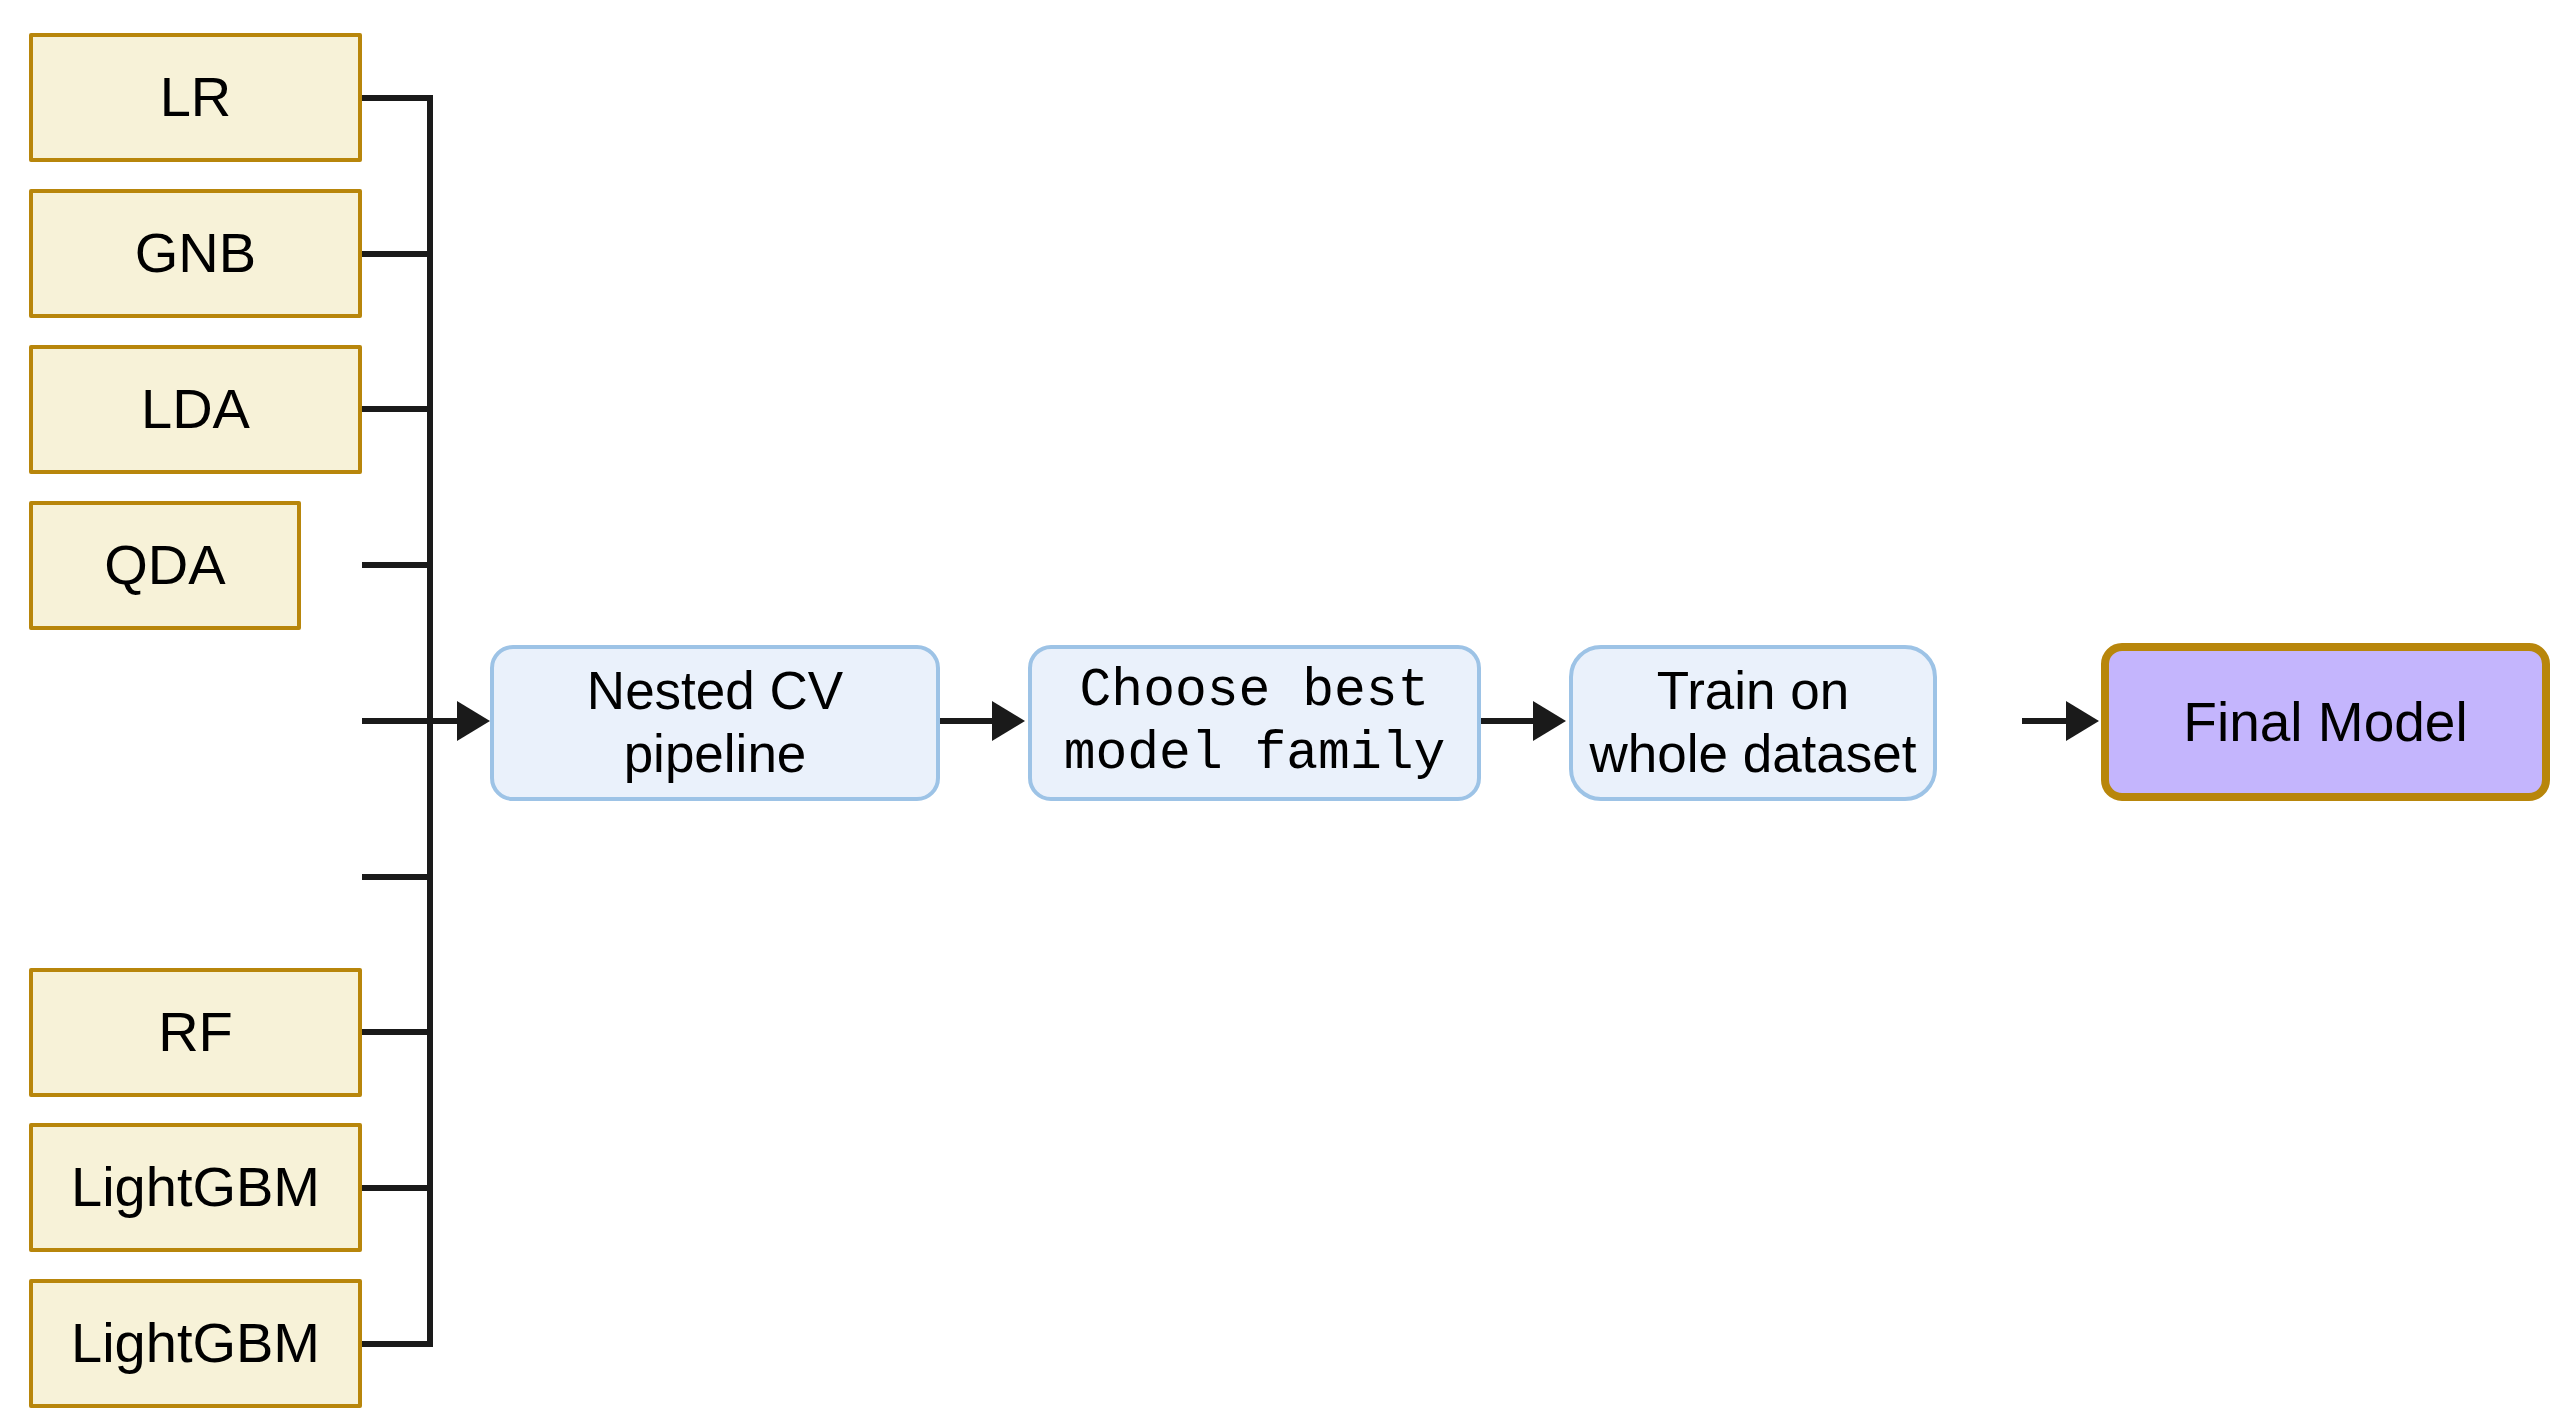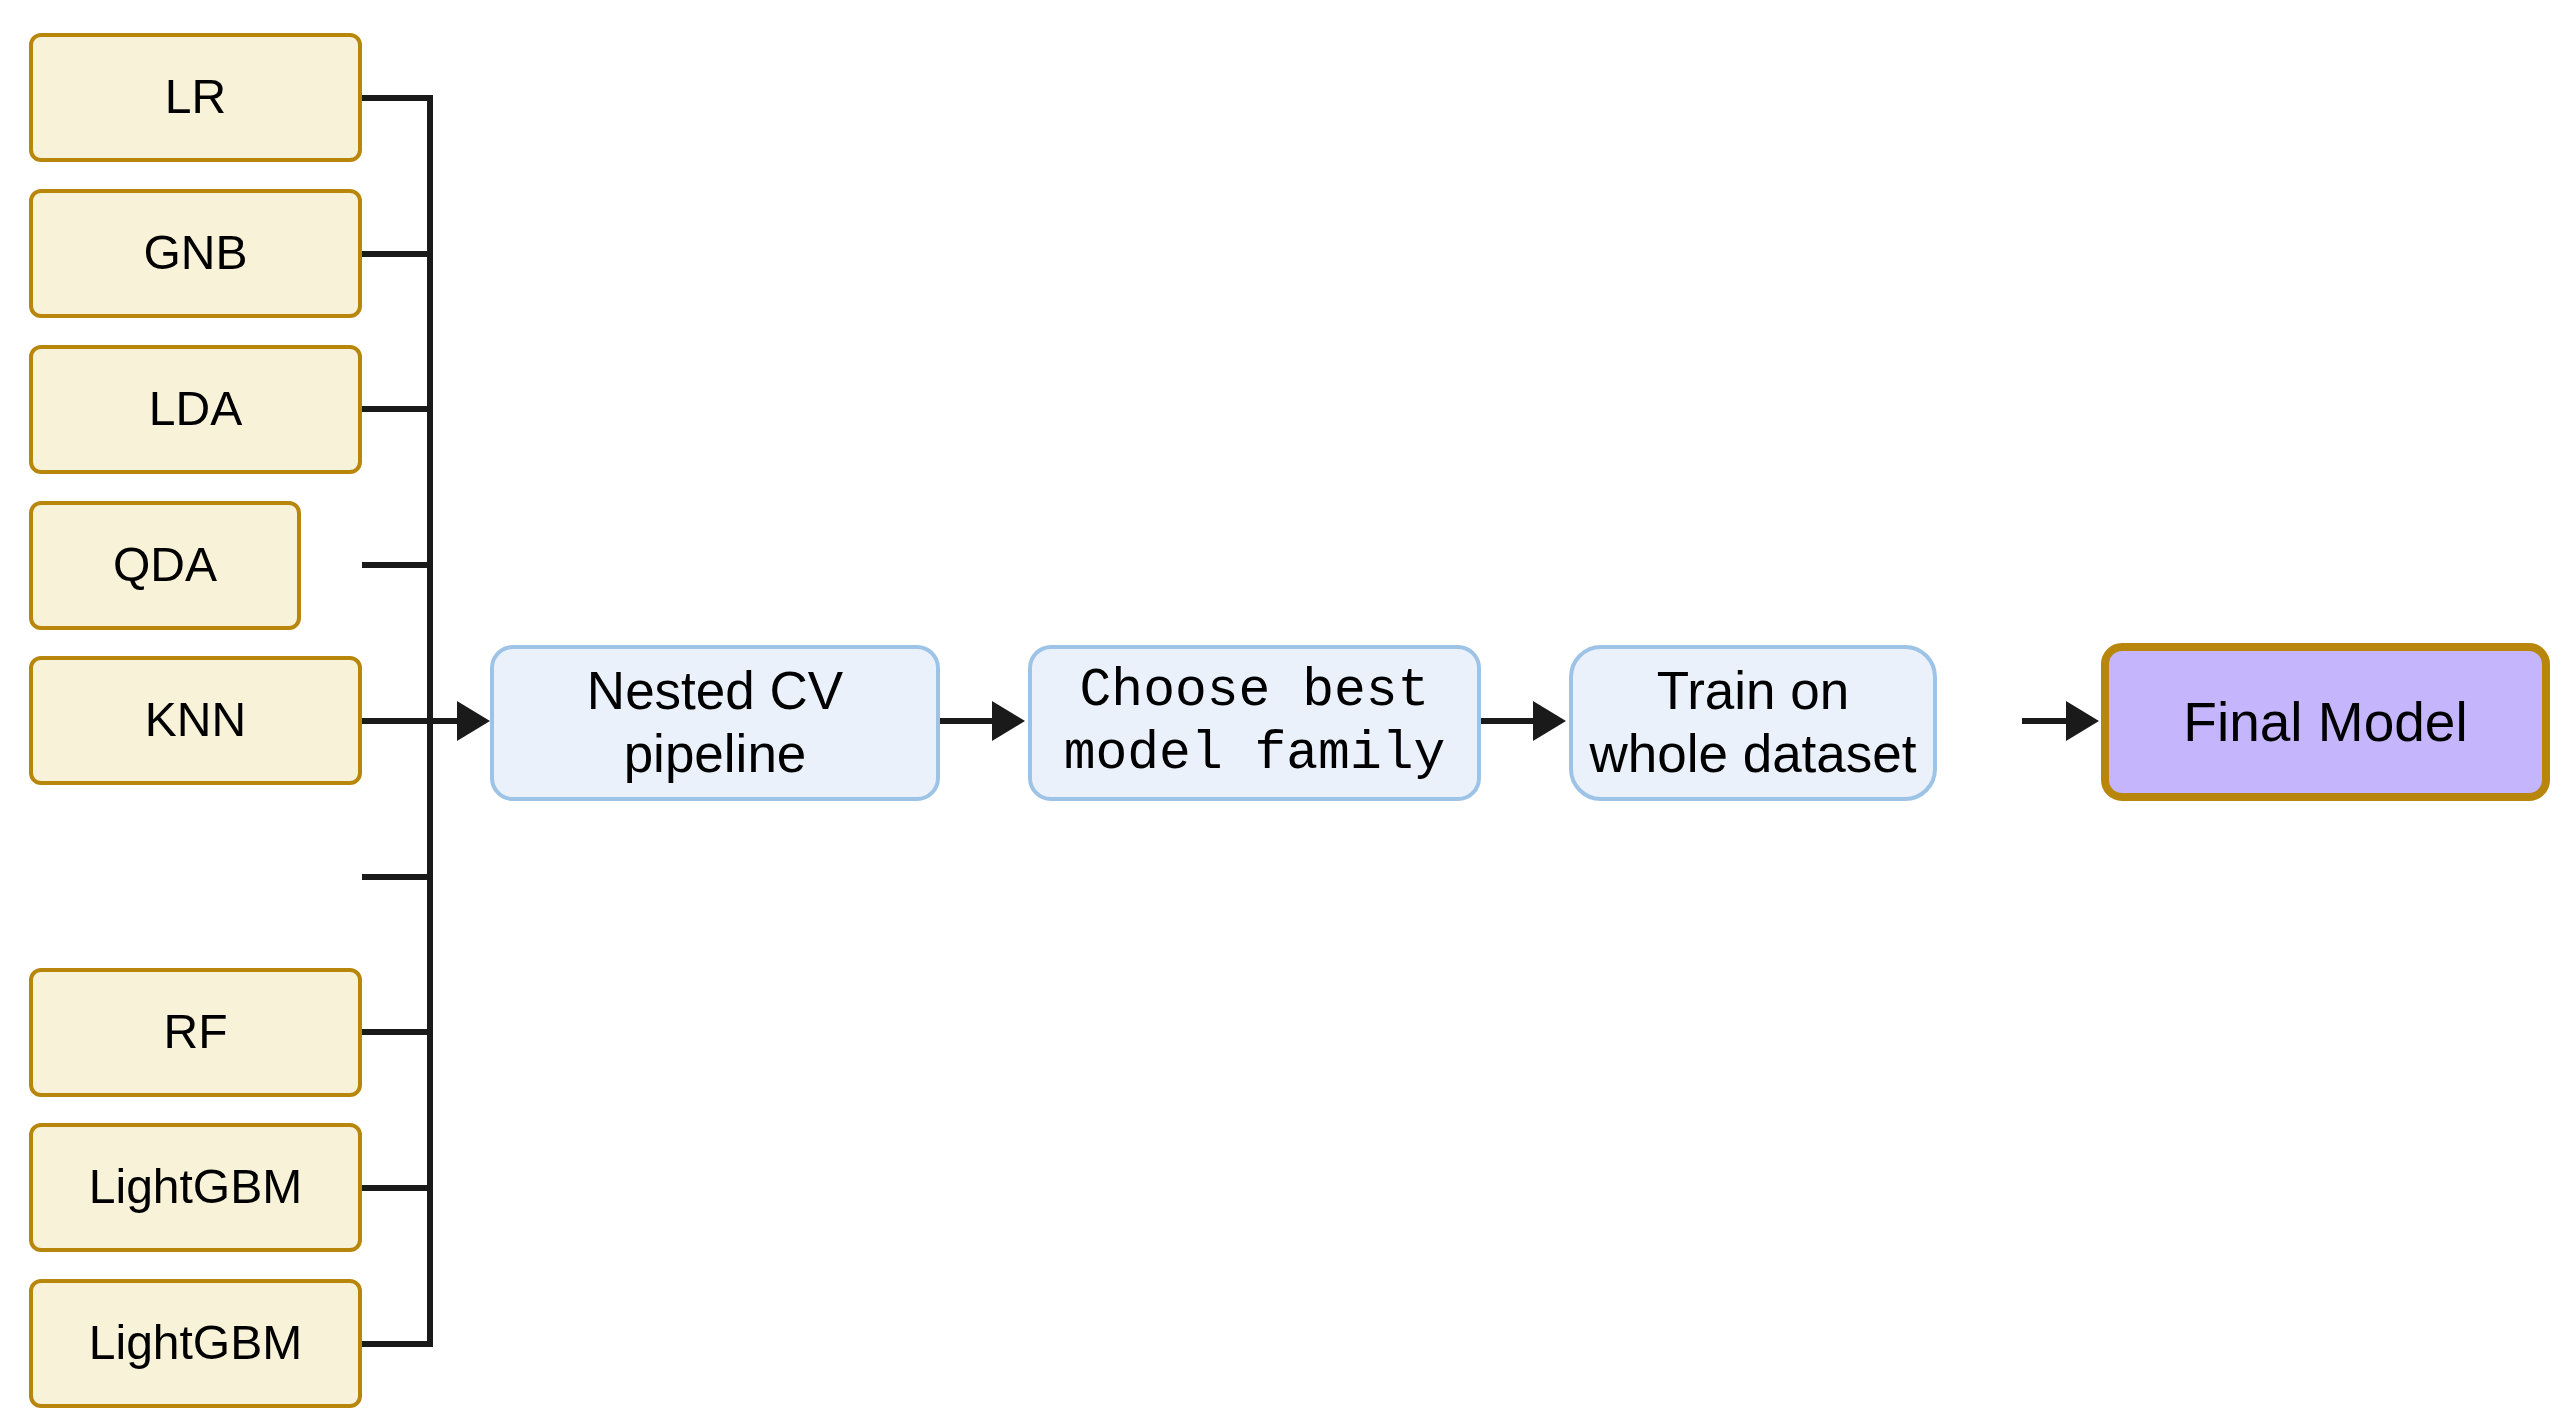--- a/index.html
+++ b/index.html
@@ -24,22 +24,22 @@
     display: flex;
     align-items: center;
     justify-content: center;
     text-align: center;
     color: #000000;
     line-height: 1.18;
   }
   .node-model {
     background: #f7f2d8;
     border: 4.4px solid #b8860b;
-    border-radius: 12px;
-    font-size: 48px;
+    border-radius: 2px;
+    font-size: 56px;
     white-space: nowrap;
   }
   .node-step {
     background: #eaf1fb;
     border: 4.4px solid #9dc3e6;
     border-radius: 23px;
     font-size: 53px;
     padding: 6px 16px;
   }
   .node-final {
@@ -73,23 +73,20 @@
     <span>LR</span>
   </div>
   <div class="node node-model" style="left:29px; top:189px; width:333px; height:129px;">
     <span>GNB</span>
   </div>
   <div class="node node-model" style="left:29px; top:345px; width:333px; height:129px;">
     <span>LDA</span>
   </div>
   <div class="node node-model" style="left:29px; top:501px; width:272px; height:129px;">
     <span>QDA</span>
-  </div>
-  <div class="node node-model" style="left:29px; top:656px; width:333px; height:129px;">
-    <span>KNN</span>
   </div>
   <div class="node node-model" style="left:29px; top:968px; width:333px; height:129px;">
     <span>RF</span>
   </div>
   <div class="node node-model" style="left:29px; top:1123px; width:333px; height:129px;">
     <span>LightGBM</span>
   </div>
   <div class="node node-model" style="left:29px; top:1279px; width:333px; height:129px;">
     <span>LightGBM</span>
   </div>

